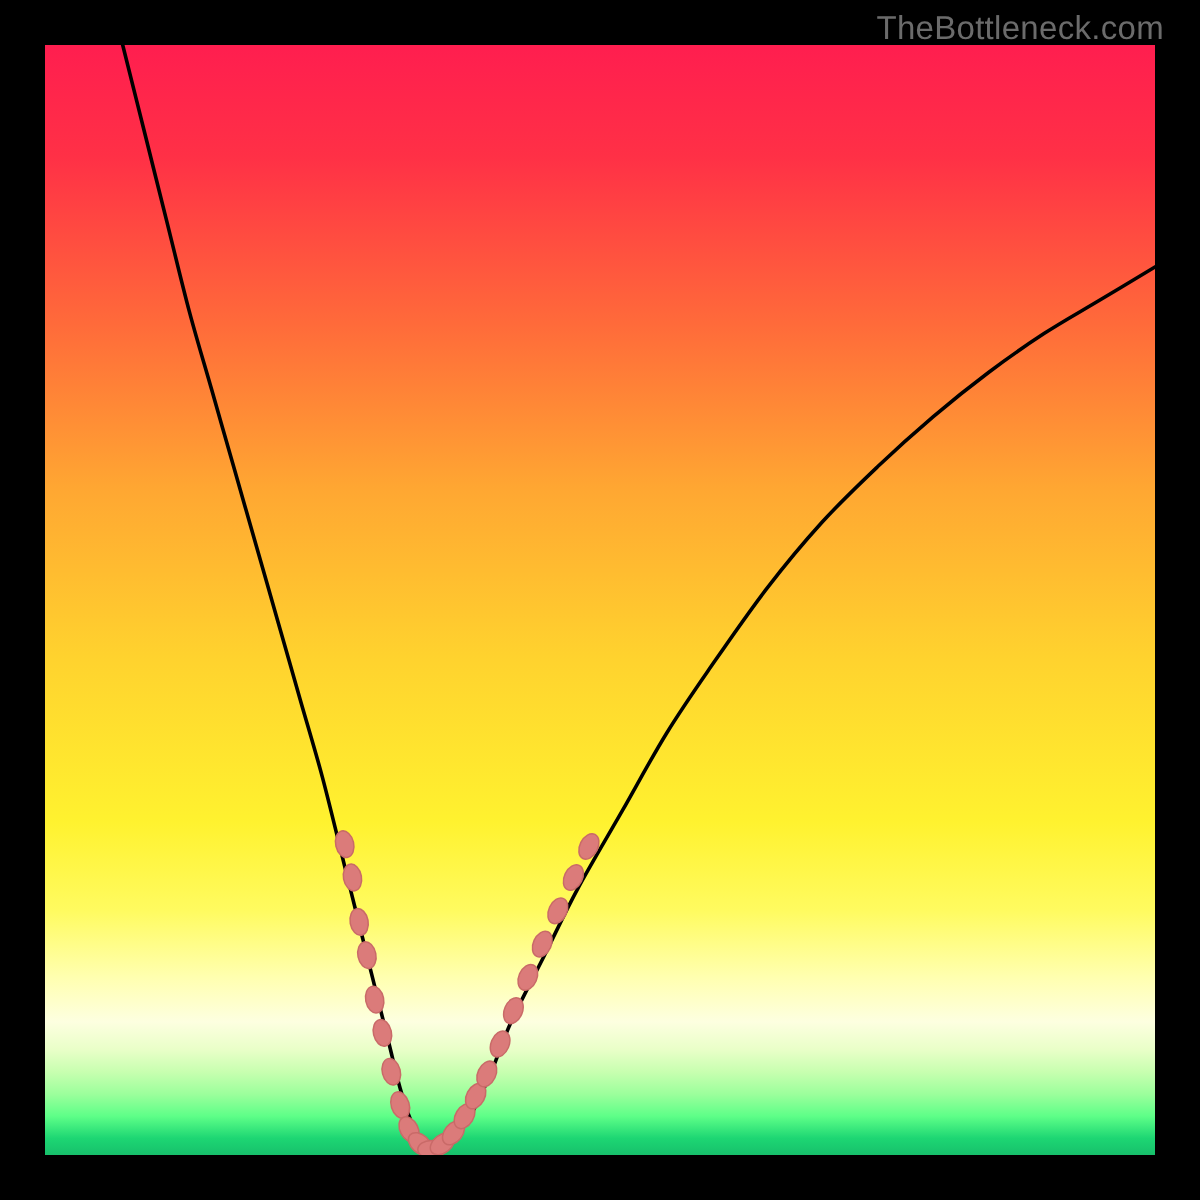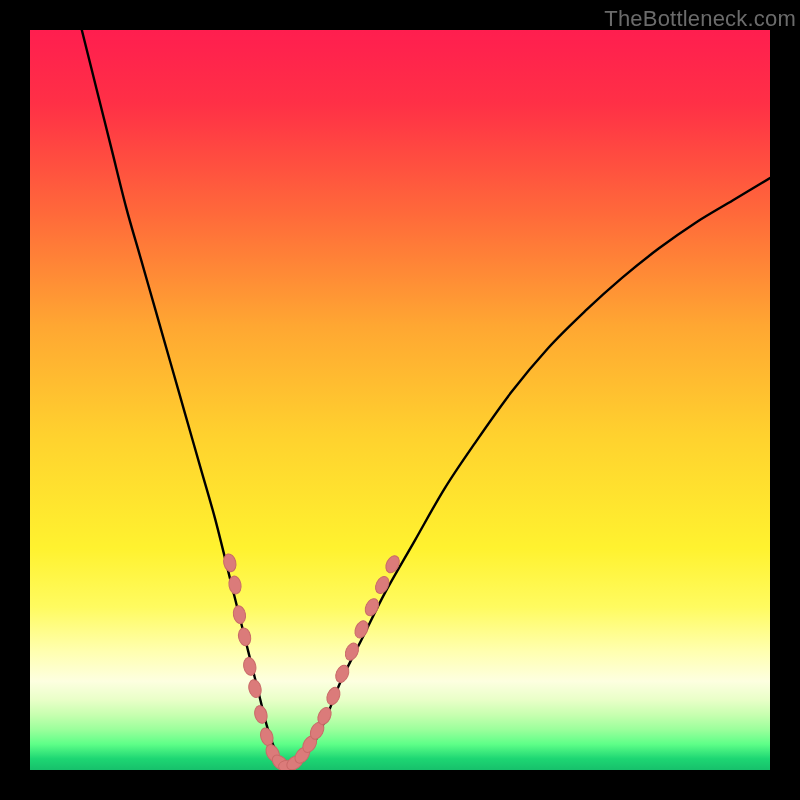--- a/index.html
+++ b/index.html
@@ -20,21 +20,21 @@
     position: absolute;
     left: 30px;
     top: 30px;
     width: 740px;
     height: 740px;
     overflow: hidden;
   }
   .watermark {
     position: absolute;
     top: 6px;
-    right: 4px;
+    right: 24px;
     color: #6b6b6b;
     font-size: 22px;
     font-weight: 400;
     letter-spacing: 0.2px;
     z-index: 50;
   }
   svg {
     display: block;
   }
 </style>

